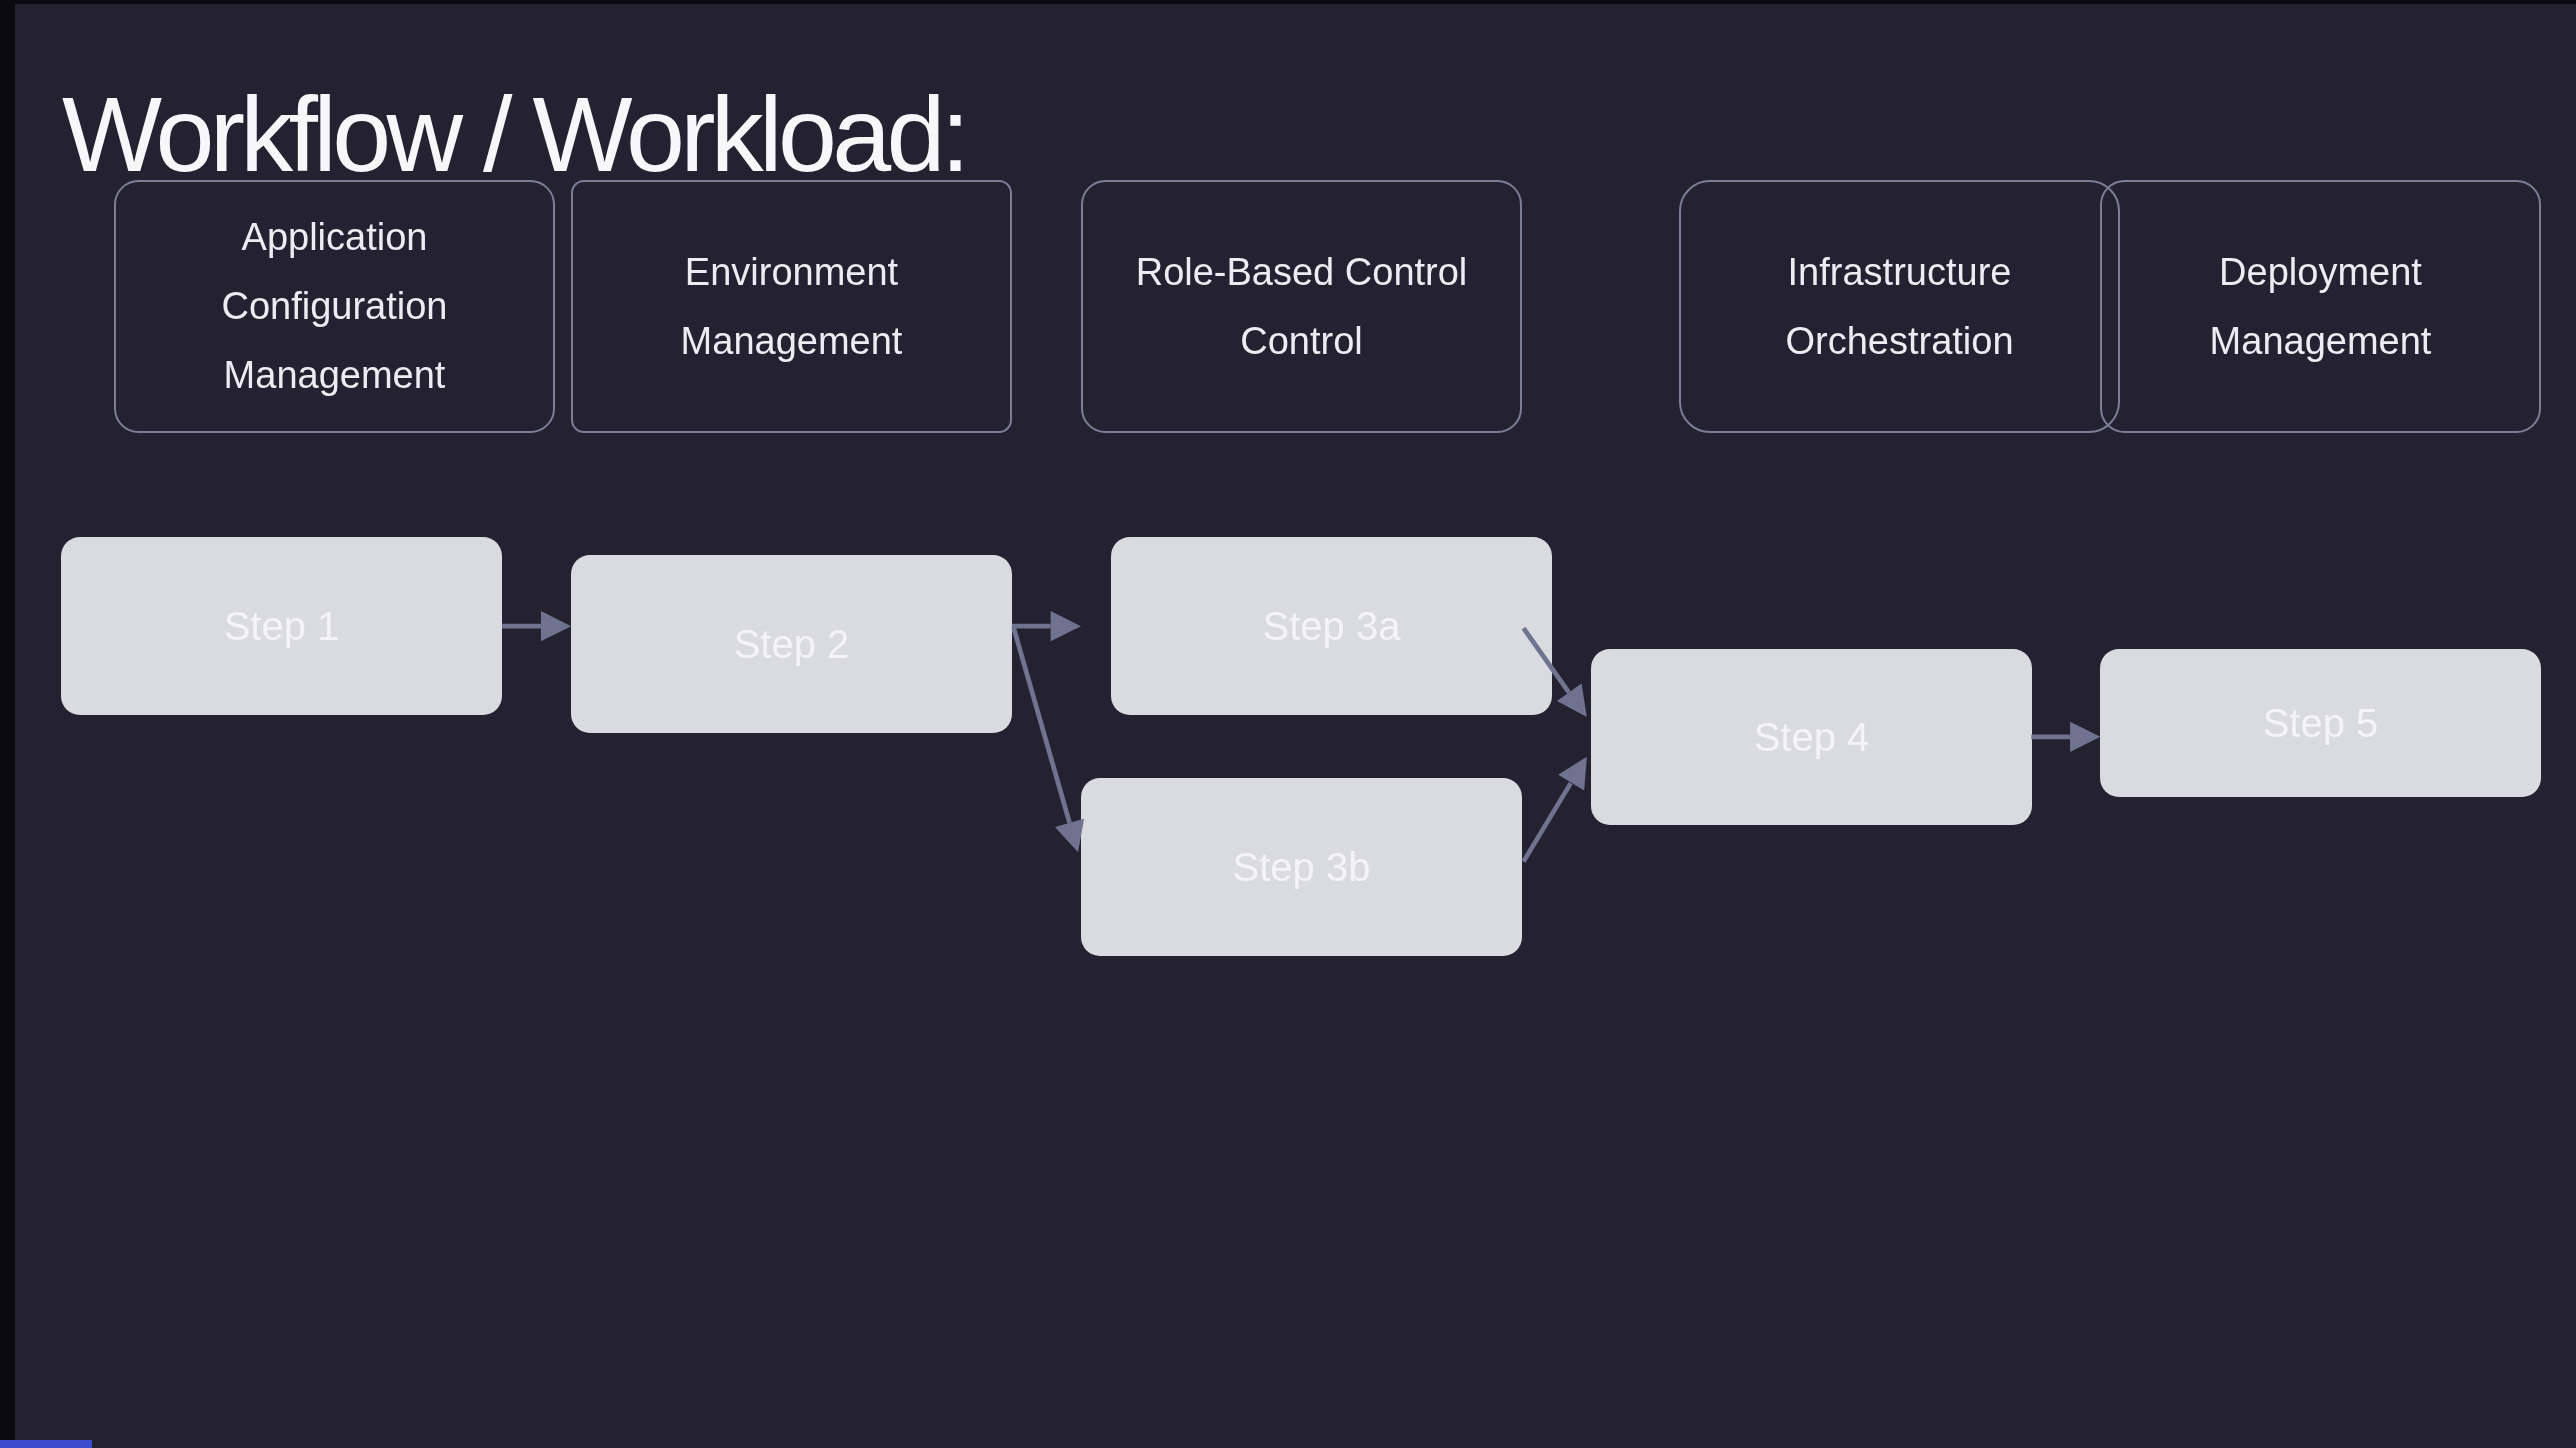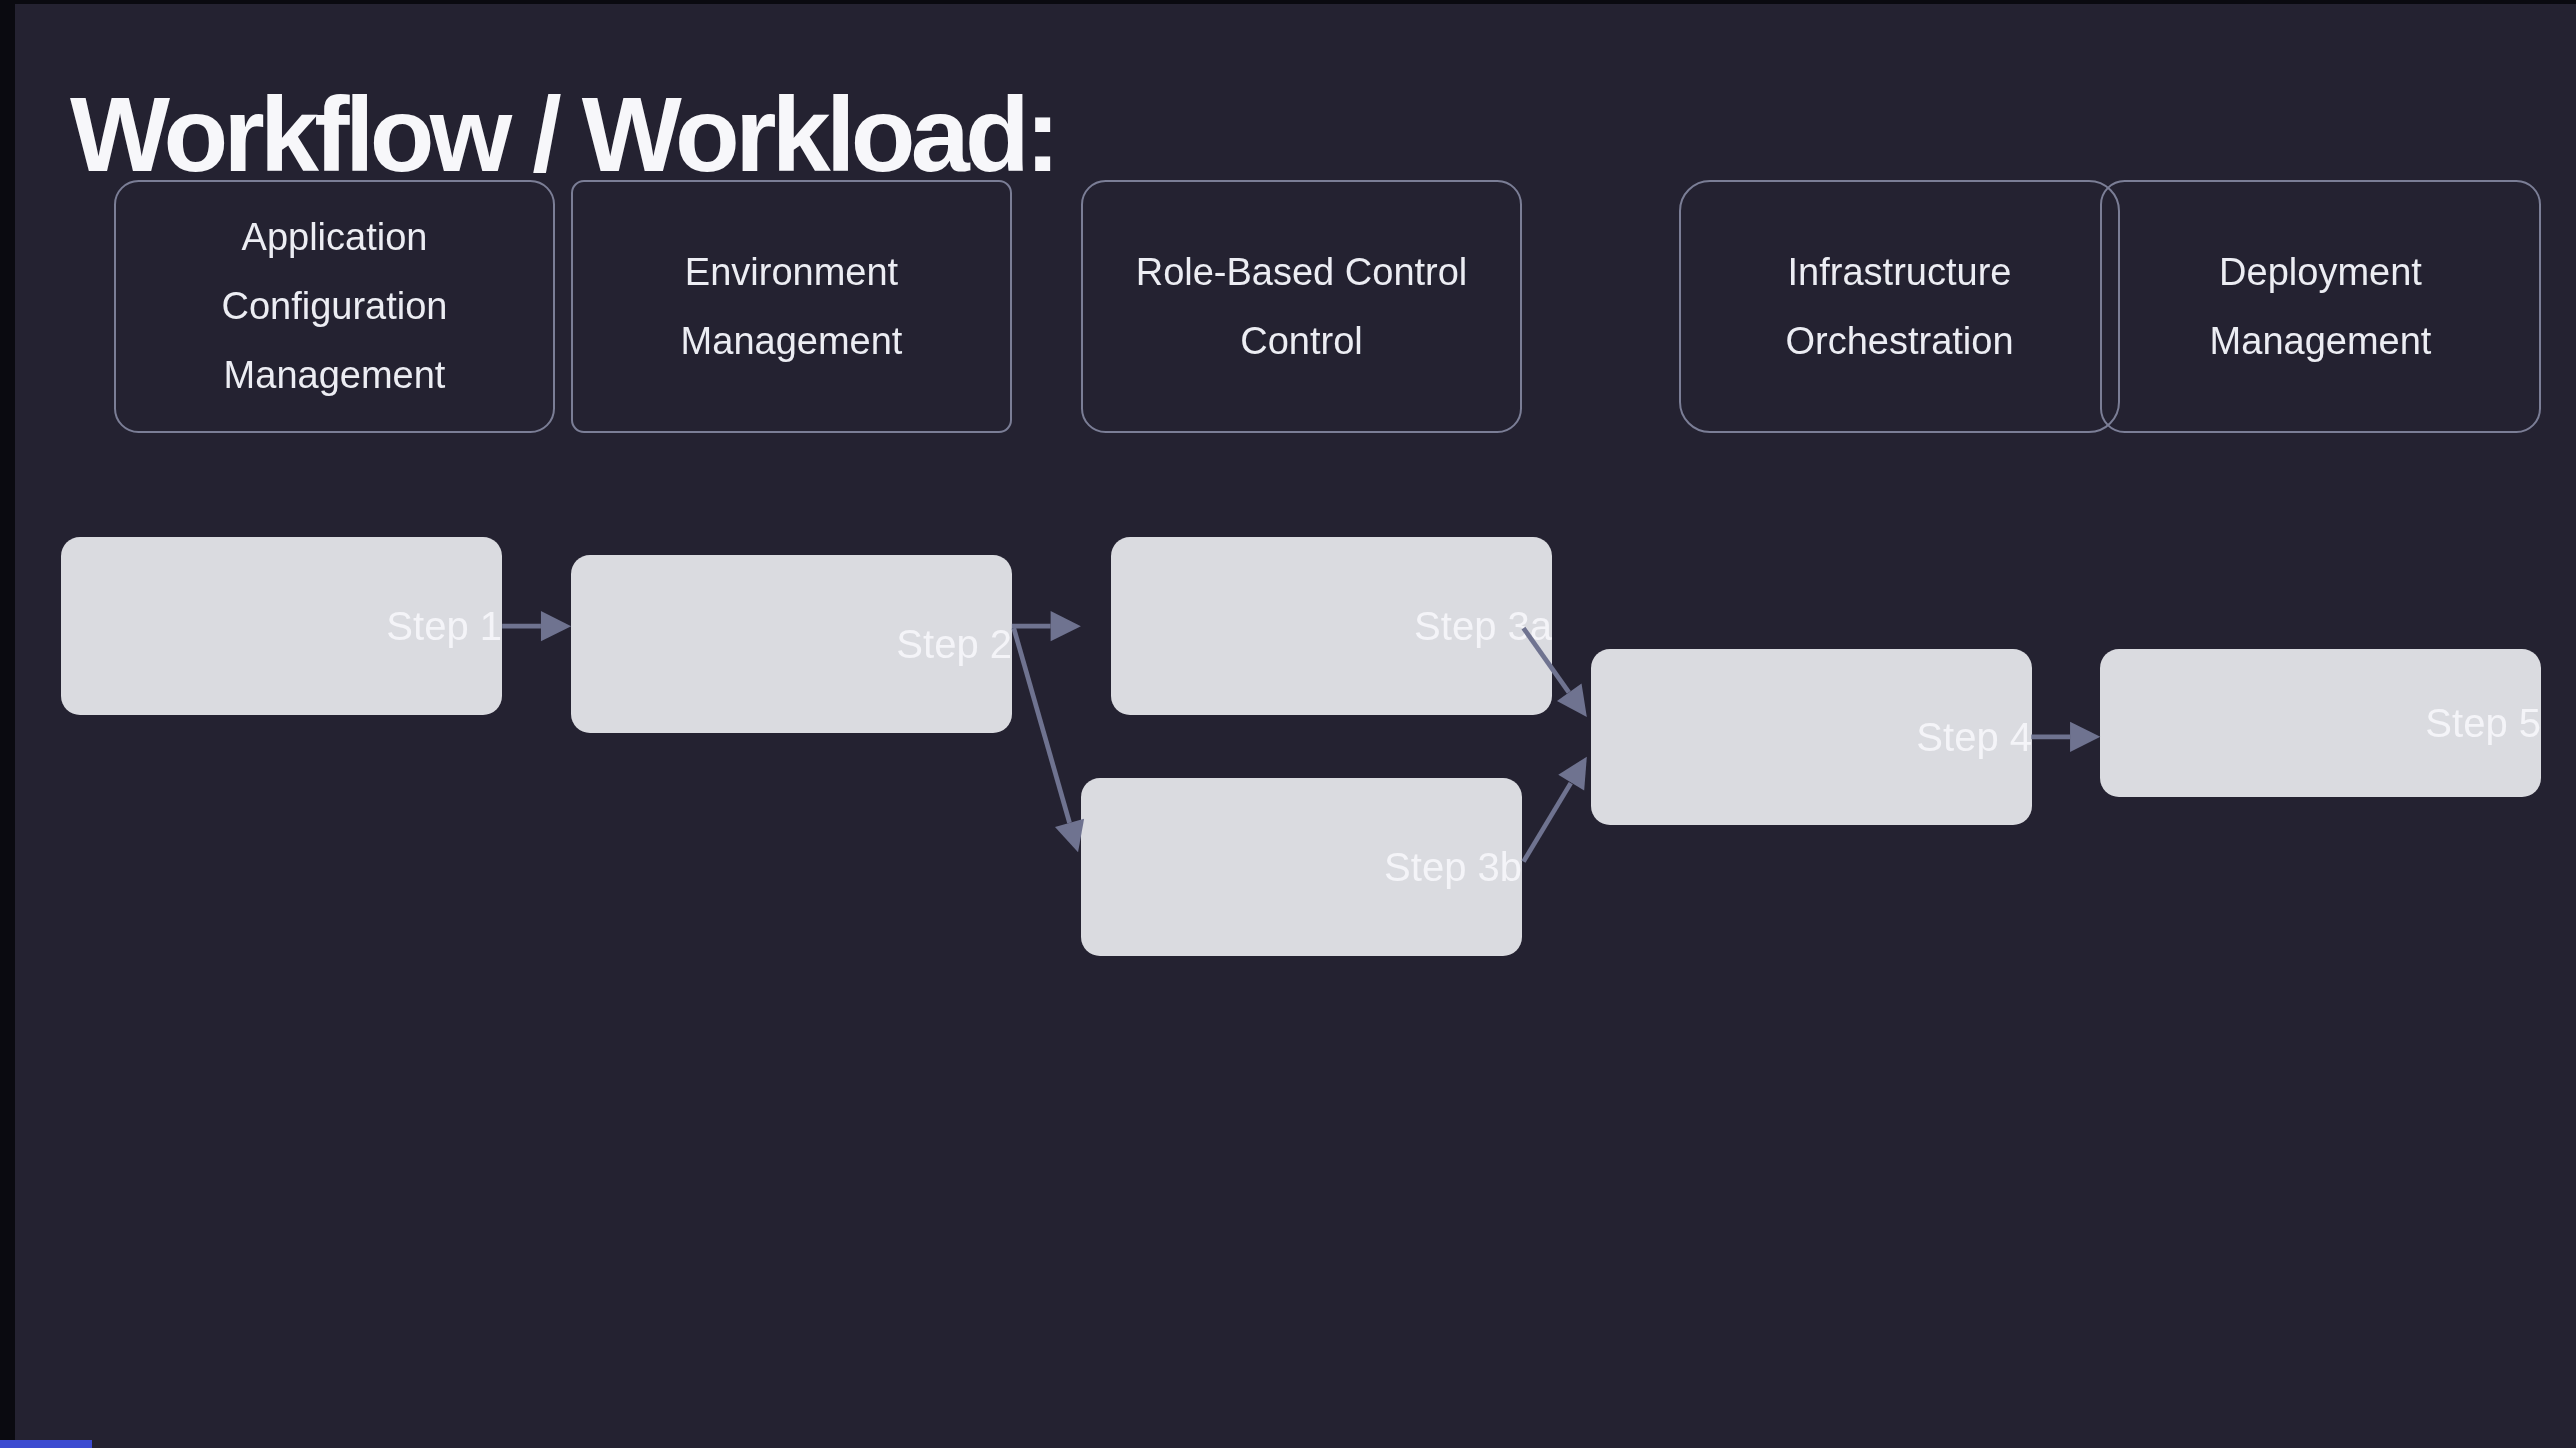--- a/index.html
+++ b/index.html
@@ -7,42 +7,42 @@
     position:relative;
     width:2576px;height:1449px;
     background:var(--background,#242231);
     font-family:"Liberation Sans","DejaVu Sans",sans-serif;
     overflow:hidden;
   }
   .edge-trim-top{position:absolute;left:0;top:0;width:2576px;height:3.8px;background:var(--edge-trim,#0a0a10);}
   .edge-trim-left{position:absolute;left:0;top:0;width:15px;height:1449px;background:var(--edge-trim,#0a0a10);}
   .bottom-accent{position:absolute;left:0;top:1440px;width:92px;height:8.5px;background:var(--bottom-accent,#3d4bd0);}
   .page-title{
-    position:absolute;left:70px;top:1.9px;
-    font-size:106px;line-height:123px;font-weight:bold;
+    position:absolute;left:62px;top:1.9px;
+    font-size:106px;line-height:123px;font-weight:normal;
     letter-spacing:-4.7px;color:var(--title-text,#f7f7fa);
     white-space:nowrap;
   }
   .category-box{
     position:absolute;top:180px;width:441px;height:253px;
     box-sizing:border-box;
     border:2.8px solid var(--category-border,#7b7e96);
     border-radius:24.6px;
     display:flex;align-items:center;justify-content:center;
     text-align:center;
     padding:0 40px;
     color:var(--category-text,#ecedf3);
     font-size:38px;line-height:69px;font-weight:400;
   }
   .cat-1{left:70px;margin-left:44px;} .cat-2{left:571px;border-radius:13px;} .cat-3{left:1081px;} .cat-4{left:1679px;border-radius:31px;} .cat-5{left:2100px;}
   .step-box{
     position:absolute;width:441px;height:178px;
     background:var(--step-fill,#dadbe0);
     border-radius:19px;
-    display:flex;align-items:center;justify-content:flex-end;
+    display:flex;align-items:center;justify-content:center;
     color:var(--step-text,#f4f4f8);
     font-size:40px;font-weight:400;
     text-align:center;
   }
   .step-1{left:61px;top:537px;}
   .step-2{left:571px;top:537px;margin-top:18px;}
   .step-3a{left:1111px;top:537px;}
   .step-3b{left:1081px;top:778px;}
   .step-4{left:1591px;top:649px;height:176px;}
   .step-5{left:2100px;top:649px;height:148px;}

